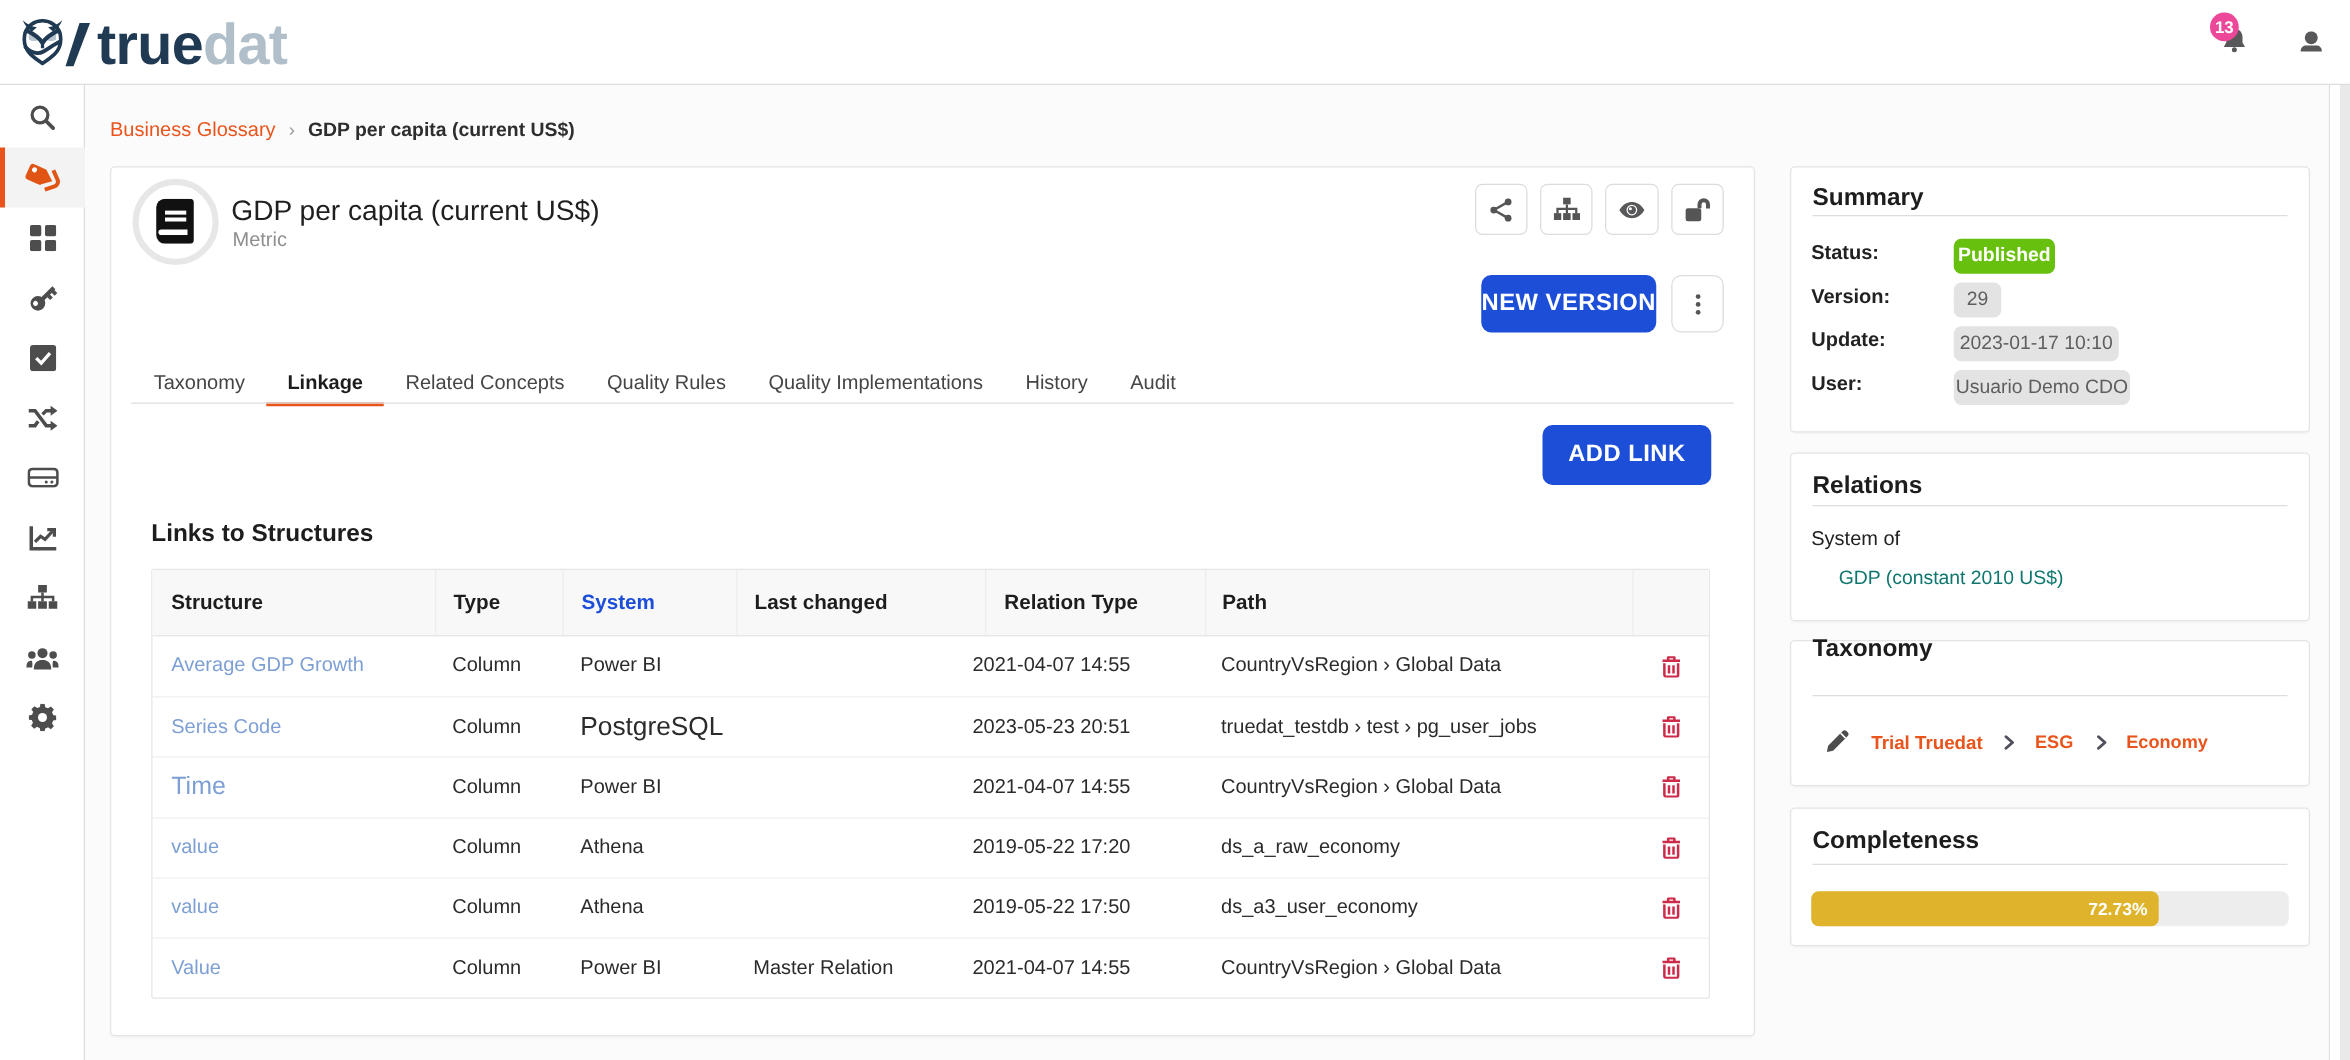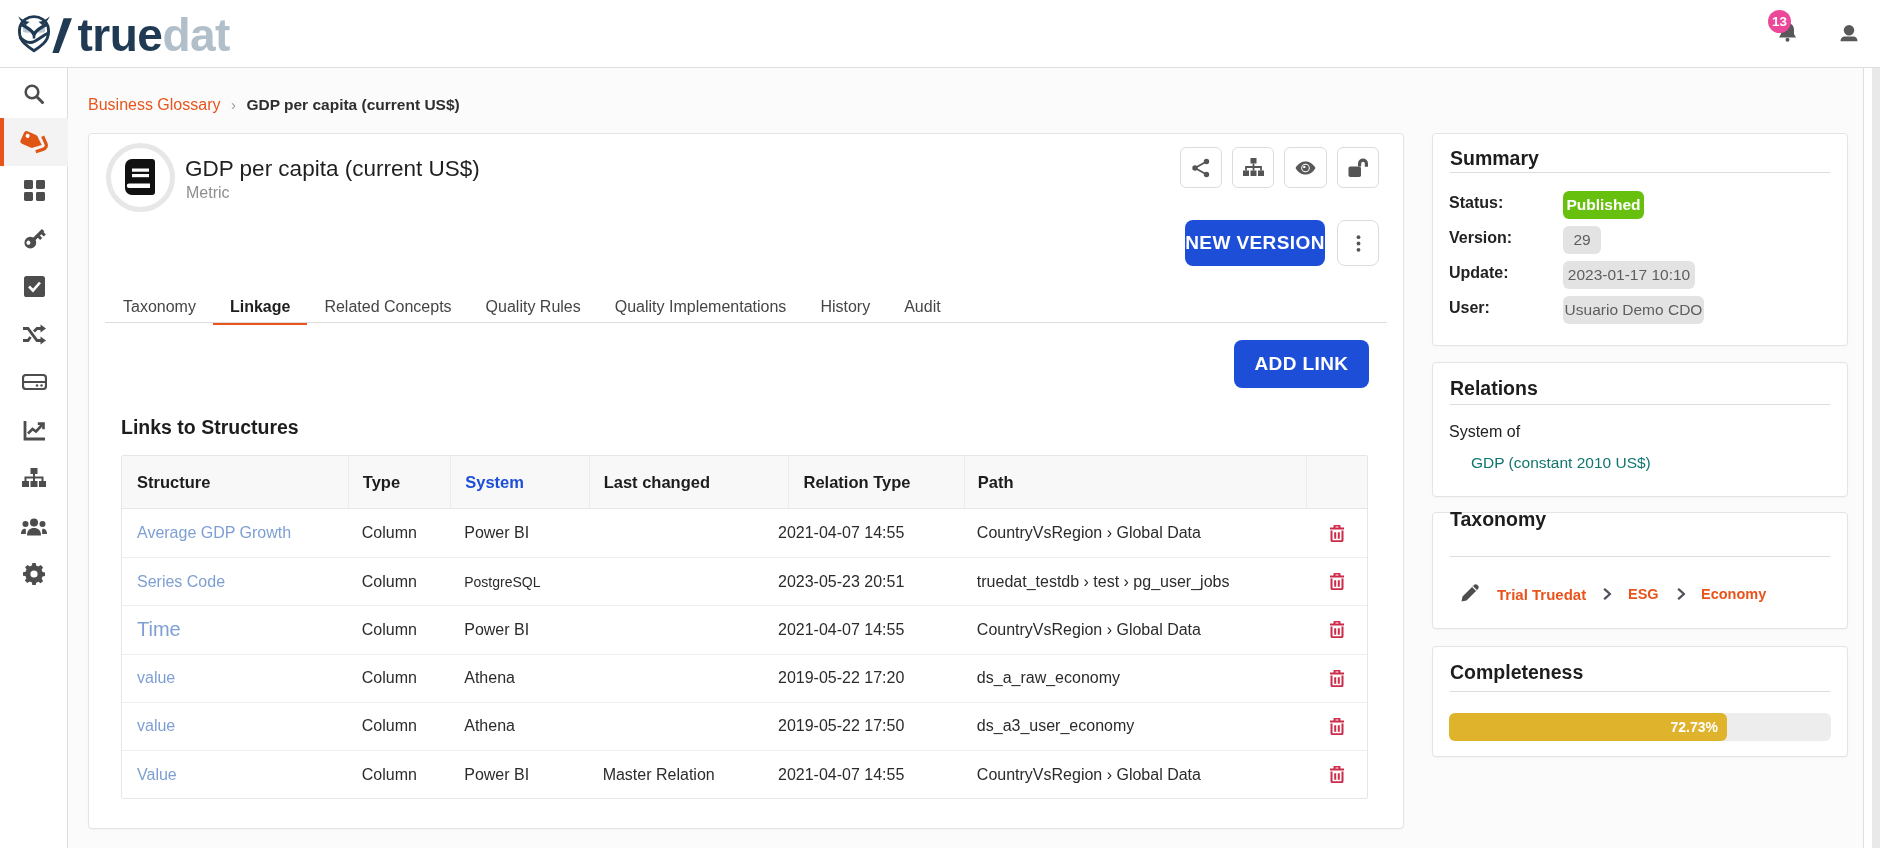--- a/index.html
+++ b/index.html
@@ -255,21 +255,21 @@
         <div style="width:342.5px; padding-left:13px; display:flex; align-items:center; font-size:16px; color:#2b2b2b;">CountryVsRegion › Global Data</div>
         <div style="width:61px; display:flex; align-items:center; justify-content:center;">
           <svg width="16" height="17" viewBox="0 0 16 17">
             <path d="M1 3.5 H15 M5.5 3 V1.2 a0.7 0.7 0 0 1 0.7 -0.7 h3.6 a0.7 0.7 0 0 1 0.7 0.7 V3 M2.5 5.5 V15 a1.3 1.3 0 0 0 1.3 1.3 h8.4 a1.3 1.3 0 0 0 1.3 -1.3 V5.5 M6.2 7.2 V13.7 M9.8 7.2 V13.7" stroke="#cc2b49" stroke-width="2" fill="none"></path>
           </svg>
         </div>
       </div>
       <div style="display:flex; height:48.2px; border-top:1px solid #efefef;">
         <div style="width:226.5px; padding-left:15px; display:flex; align-items:center; font-size:16px; color:#7d9fd4;">Series Code</div>
         <div style="width:102px; padding-left:13.5px; display:flex; align-items:center; font-size:16px; color:#2b2b2b;">Column</div>
-        <div style="width:138.5px; padding-left:14px; display:flex; align-items:center; font-size:14px; color:#2b2b2b;">PostgreSQL</div>
+        <div style="width:138.5px; padding-left:14px; display:flex; align-items:center; font-size:21px; color:#2b2b2b;">PostgreSQL</div>
         <div style="width:175.5px; padding-left:14px; display:flex; align-items:center; font-size:16px; color:#2b2b2b;"></div>
         <div style="width:200px; padding-left:14px; display:flex; align-items:center; font-size:16px; color:#2b2b2b;">2023-05-23 20:51</div>
         <div style="width:342.5px; padding-left:13px; display:flex; align-items:center; font-size:16px; color:#2b2b2b;">truedat_testdb › test › pg_user_jobs</div>
         <div style="width:61px; display:flex; align-items:center; justify-content:center;">
           <svg width="16" height="17" viewBox="0 0 16 17">
             <path d="M1 3.5 H15 M5.5 3 V1.2 a0.7 0.7 0 0 1 0.7 -0.7 h3.6 a0.7 0.7 0 0 1 0.7 0.7 V3 M2.5 5.5 V15 a1.3 1.3 0 0 0 1.3 1.3 h8.4 a1.3 1.3 0 0 0 1.3 -1.3 V5.5 M6.2 7.2 V13.7 M9.8 7.2 V13.7" stroke="#cc2b49" stroke-width="2" fill="none"></path>
           </svg>
         </div>
       </div>
       <div style="display:flex; height:48.2px; border-top:1px solid #efefef;">

